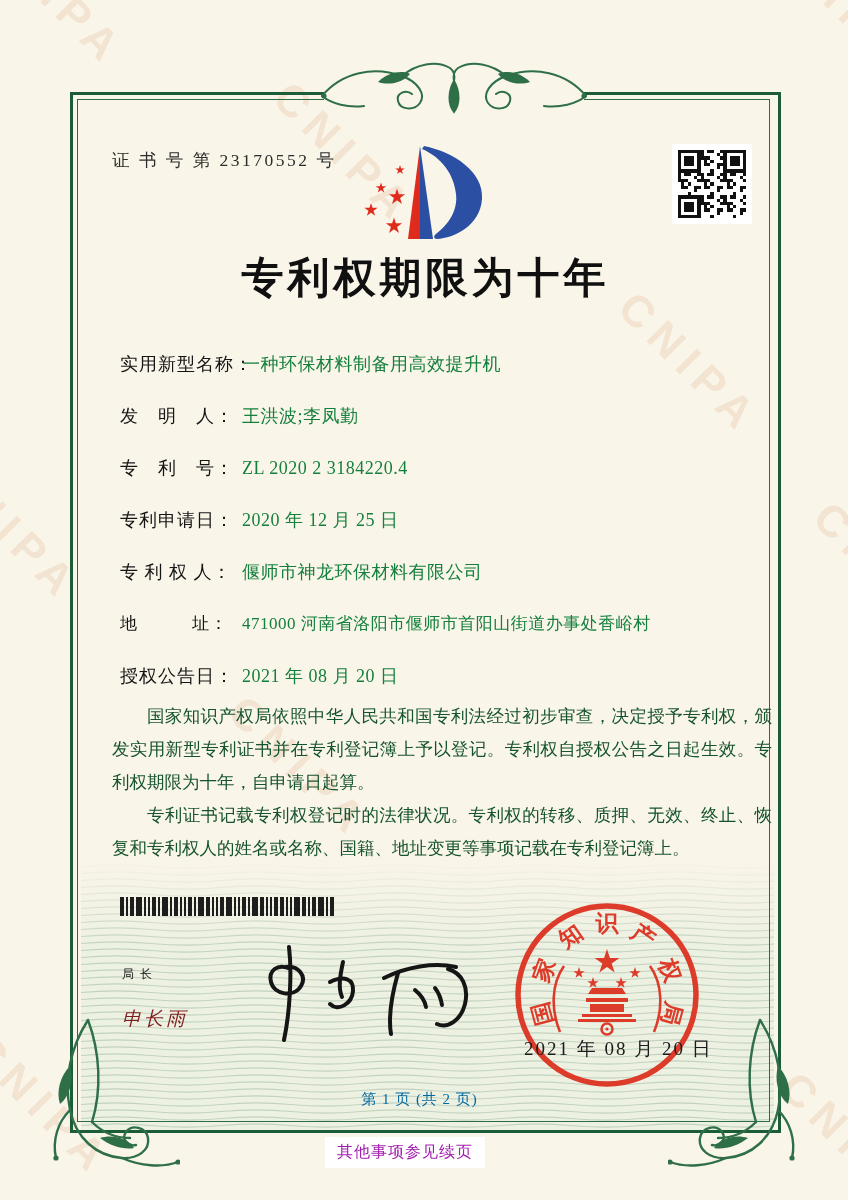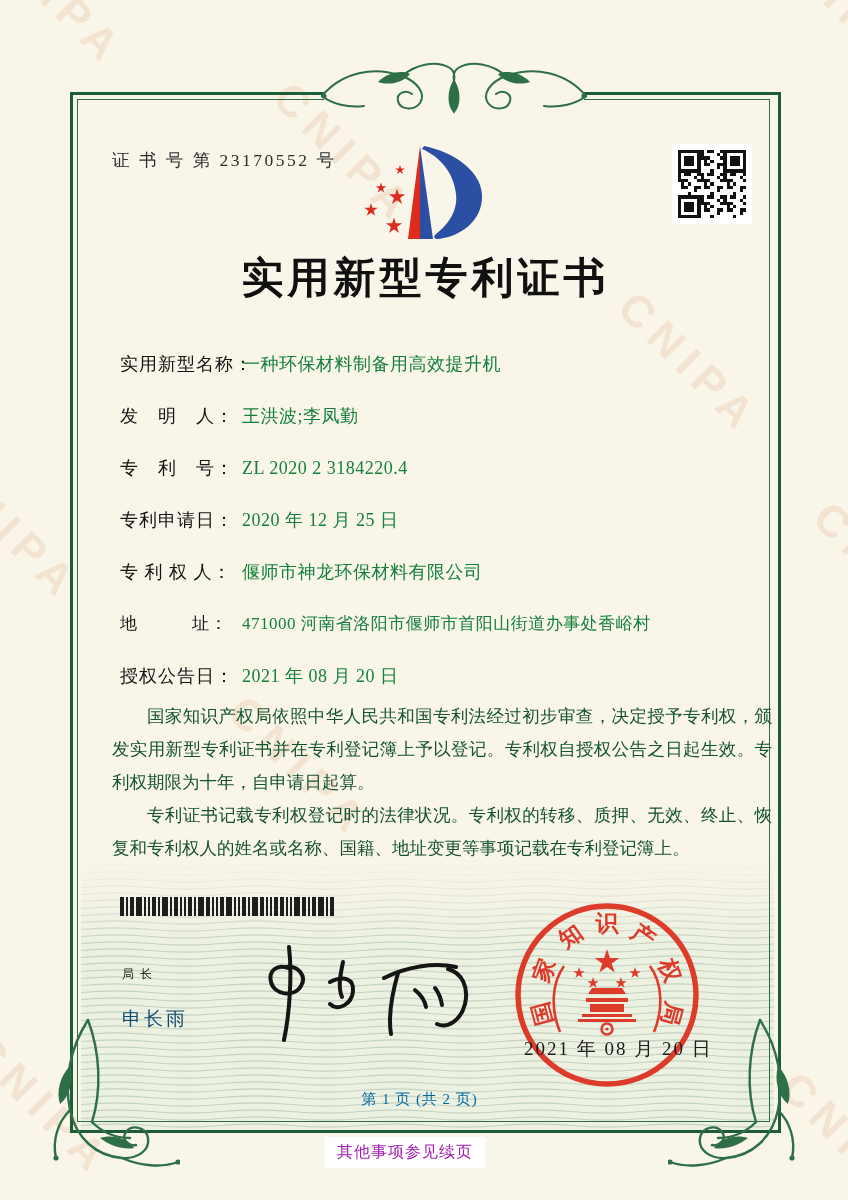--- a/index.html
+++ b/index.html
@@ -44,21 +44,21 @@
   .f-row .pair2{position:absolute;left:325px;top:0;}
   .f-row .lbl2{display:inline-block;width:130px;letter-spacing:1.5px;}
   
   .paras{left:112px;top:700px;width:660px;z-index:3;font-size:17.5px;line-height:33px;color:#14532d;text-align:justify;}
   .paras p{margin:0;text-indent:2em;}
   
   .barcode{left:120px;top:897px;height:19px;display:flex;align-items:stretch;z-index:3;}
   .barcode div{height:100%;}
   
   .sig-role{left:122px;top:966px;font-size:12px;letter-spacing:6px;color:#151515;z-index:4;}
-  .sig-name{left:122px;top:1006px;font-size:19px;letter-spacing:3px;color:#0c4a6e;z-index:4;}
+  .sig-name{left:122px;top:1006px;font-size:19px;letter-spacing:3px;color:#7f1d1d;z-index:4;font-style:italic;}
   .sig-svg{left:248px;top:942px;z-index:4;}
   
   .seal{left:512px;top:900px;z-index:4;opacity:0.93;}
   .seal-date{left:524px;top:1036px;font-size:19px;letter-spacing:2px;color:#1b1b1b;z-index:5;white-space:nowrap;}
   
   .page-info{left:70px;top:1090px;width:675px;text-align:center;font-size:15px;letter-spacing:1px;color:#0369a1;z-index:3;padding-left:12px;}
   .cont-note{
     left:325px;top:1137px;width:160px;height:31px;background:#ffffff;
     display:flex;align-items:center;justify-content:center;
     font-size:16px;letter-spacing:1px;color:#a21caf;z-index:3;
@@ -371,21 +371,21 @@
     <rect x="1" y="20" width="1" height="1" fill="#111"></rect>
     <rect x="2" y="20" width="1" height="1" fill="#111"></rect>
     <rect x="3" y="20" width="1" height="1" fill="#111"></rect>
     <rect x="4" y="20" width="1" height="1" fill="#111"></rect>
     <rect x="5" y="20" width="1" height="1" fill="#111"></rect>
     <rect x="6" y="20" width="1" height="1" fill="#111"></rect>
     <rect x="10" y="20" width="1" height="1" fill="#111"></rect>
     <rect x="17" y="20" width="1" height="1" fill="#111"></rect>
   </svg>
 
-<div class="abs big-title">实用新型专利证书</div>
+<div class="abs big-title">专利权期限为十年</div>
 
 <div class="abs fields">
   <div class="f-row">
     <span class="lbl">实用新型名称：</span><span class="val">一种环保材料制备用高效提升机</span>
   </div>
   <div class="f-row">
     <span class="lbl">发　明　人：</span><span class="val">王洪波;李凤勤</span>
   </div>
   <div class="f-row">
     <span class="lbl">专　利　号：</span><span class="val">ZL 2020 2 3184220.4</span>

